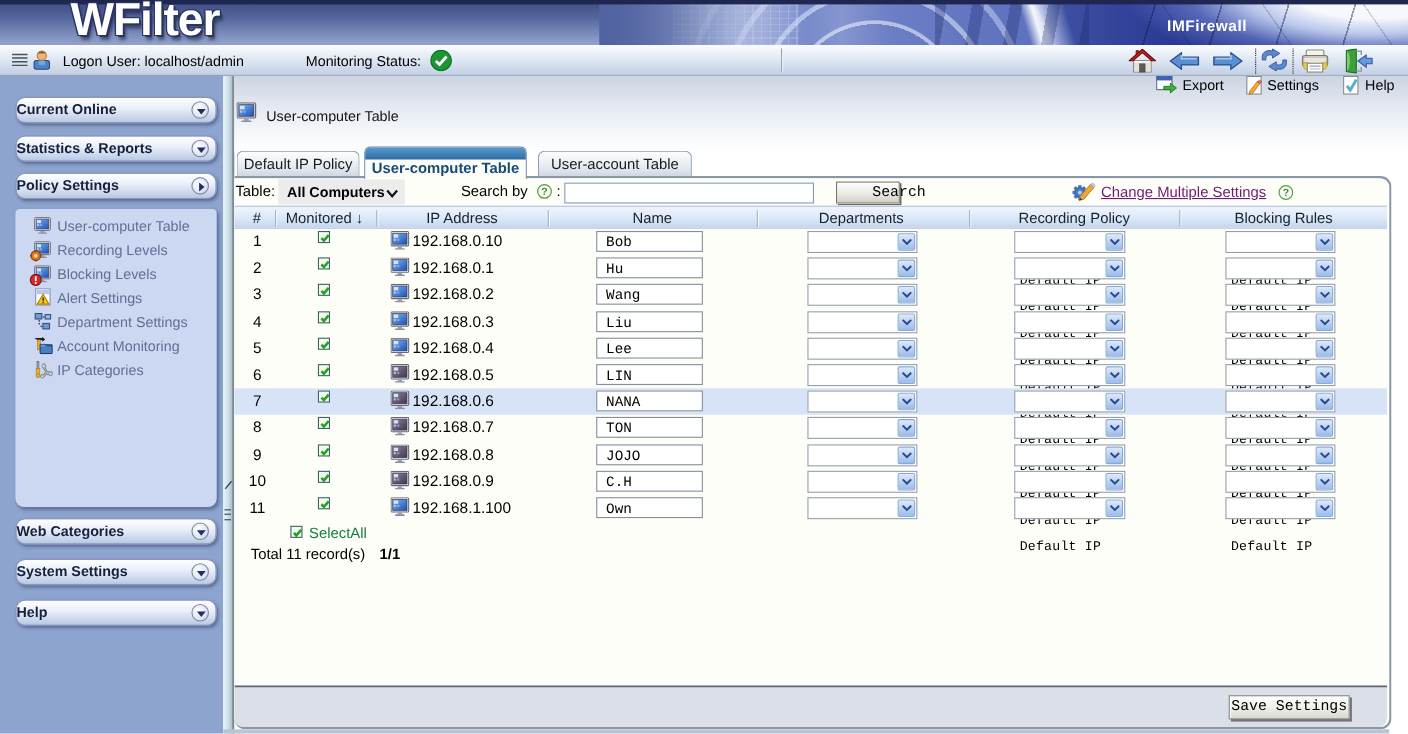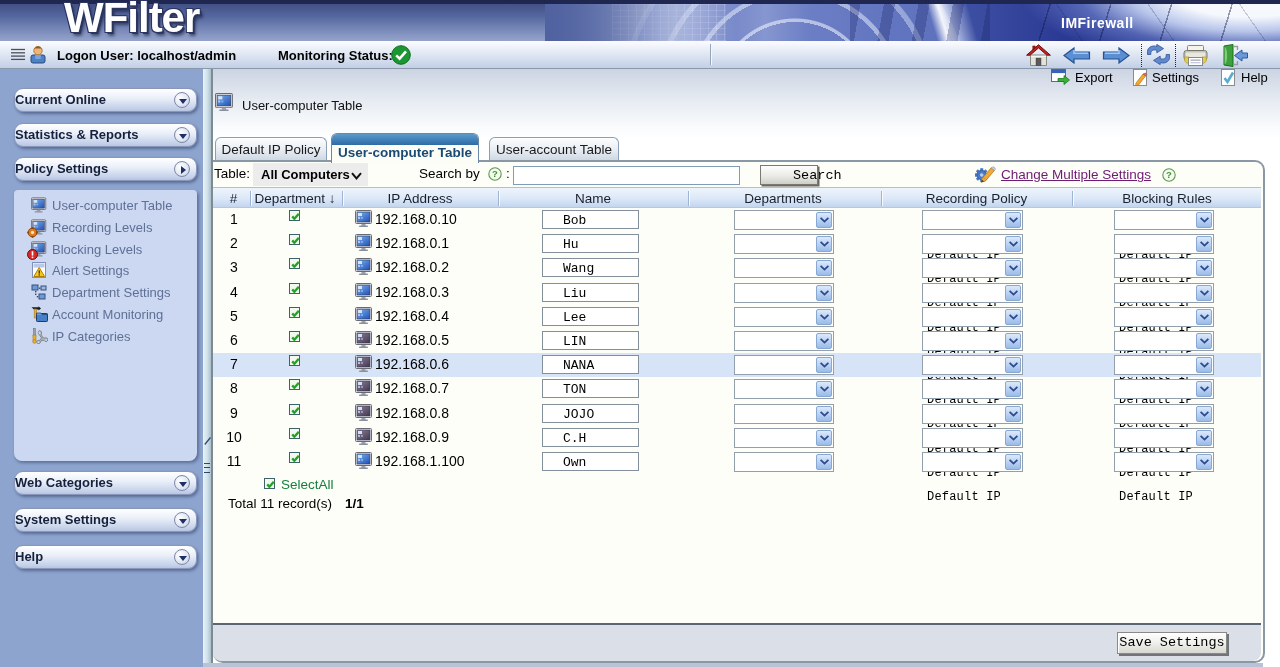--- a/index.html
+++ b/index.html
@@ -26,21 +26,21 @@
    repeating-linear-gradient(55deg, rgba(14,22,70,.2) 0 1.2px, transparent 1.2px 75px);
 }
 #domedark { left:850px; top:0; width:140px; height:41px; background:
    repeating-linear-gradient(100deg, rgba(25,35,100,.3) 0 11px, transparent 11px 34px);
 }
 #pfade { left:545px; top:0; width:150px; height:41px; background:linear-gradient(90deg, rgba(80,98,160,1), rgba(80,98,160,0)); }
 #logo { left:64px; top:-6px; font-size:42px; font-weight:bold; color:#fff; letter-spacing:-1px;
   text-shadow: 2px 2px 0 #2a3560, -1px -1px 0 #2a3560, 1px -1px 0 #2a3560, -1px 1px 0 #2a3560, 1px 1px 0 #2a3560, 3px 4px 3px rgba(20,25,50,.55); }
 #imf { left:1061px; top:15px; font-size:14px; font-weight:bold; color:#fff; letter-spacing:0.5px; }
 
-#tbar { left:0; top:41px; width:1280px; height:28px; background:linear-gradient(#fbfcfe,#e2e9f4 45%,#c2cfe6); border-bottom:1px solid #8b97ab;font-weight:bold; }
+#tbar { left:0; top:41px; width:1280px; height:28px; background:linear-gradient(#fbfcfe,#e2e9f4 45%,#c2cfe6); border-bottom:1px solid #8b97ab; }
 #tbar .txt { position:absolute; top:7px; font-size:13px; color:#000; }
 #burger { left:10px; top:7px; }
 #person { left:29px; top:4px; }
 #vsep { left:710px; top:3px; width:1px; height:21px; background:#98a4b8; box-shadow:1px 0 0 #f4f7fb; }
 .tico { position:absolute; top:3px; }
 
 #side { left:0; top:69px; width:203px; height:598px; background:#8ca4ce; }
 .sbtn { position:absolute; left:14px; width:183px; height:24px; border-radius:9px;
   background:linear-gradient(#ffffff,#e8eef8 45%,#c2cfe8 90%,#b7c5e2); border:1px solid #8996ba;
   box-shadow:1.5px 2px 3px rgba(30,40,80,.45); font-weight:bold; font-size:13px; color:#15203c; line-height:22px; padding-right:31px; }
@@ -87,21 +87,21 @@
 #thead { position:absolute; left:0; top:25px; width:1048px; height:21px; background:linear-gradient(#eef4fc,#dce8f8 55%,#c3d5ee); border-top:1px solid #aebedc; border-bottom:1px solid #b8c6de; }
 #thead .h { position:absolute; top:3px; font-size:13.5px; color:#18202e; text-align:center; }
 #thead .d { position:absolute; top:3px; width:1px; height:15px; background:#9fb4d2; box-shadow:1px 0 0 rgba(255,255,255,.8); }
 .trow { position:absolute; left:0; width:1048px; height:24.2px; }
 .trow.hi { background:#d7e3f6; }
 .trow .num { position:absolute; left:6px; width:30px; top:3px; font-size:14px; color:#000; text-align:center; }
 .trow .ico { position:absolute; left:142px; top:2px; }
 .trow .ip { position:absolute; left:162px; top:3px; font-size:14px; color:#000; }
 .cb { position:absolute; background:#f2faf0; border:1px solid #3d6368; }
 .cb svg { position:absolute; left:0; top:0; }
-.ninput { position:absolute; left:329px; top:2px; width:97px; height:19px; background:#fff; border:1px solid #848f9c; font-family:"Liberation Mono",monospace; font-size:13px; color:#000; padding:2px 0 0 20px; }
+.ninput { position:absolute; left:329px; top:2px; width:97px; height:19px; background:#fff; border:1px solid #848f9c; font-family:"Liberation Mono",monospace; font-size:13px; color:#000; padding:2px 0 0 8px; }
 .sel { position:absolute; height:20px; background:#fff; border:1px solid #93a0ac; }
 .sel .selt { position:absolute; left:4px; top:3px; font-family:"Liberation Mono",monospace; font-size:12px; letter-spacing:0.2px; color:#000; white-space:pre;margin-top:34px; }
 .sel .selbtn { position:absolute; right:1px; top:1px; width:16px; height:16px; background:linear-gradient(#dce9fb,#b8d0f2 55%,#9abbe8); border:1px solid #88a8d4; border-radius:2px; }
 .sel .selbtn svg { position:absolute; left:2.5px; top:4px; }
 #selall { position:absolute; left:51px; top:315px; width:300px; height:16px; }
 #selall .t { position:absolute; left:17px; top:0px; font-size:13.5px; color:#15803d; }
 #total { position:absolute; left:15px; top:334px; font-size:13.5px; color:#000; }
 #pageno { position:absolute; left:132px; top:334px; font-size:13.5px; font-weight:bold; color:#000; }
 
 #pfoot { position:absolute; left:0; bottom:0; width:1048px; height:38px; background:#dbdfe7; border-top:2px solid #5c6672; border-radius:0 0 8px 8px; }
@@ -353,21 +353,21 @@
           <rect x="2" y="2" width="13" height="10" fill="url(#gblue20)" stroke="#303a58" stroke-width="0.6"></rect>
           <rect x="3" y="3" width="4" height="3" fill="#dce8fa" opacity="0.95"></rect>
           <rect x="3" y="7" width="2" height="2" fill="#bcd4f4" opacity="0.8"></rect>
           <rect x="6" y="7" width="2" height="2" fill="#a8c4ee" opacity="0.6"></rect>
           <rect x="6.5" y="14" width="4" height="2" fill="#9aa0aa"></rect>
           <rect x="4" y="15.6" width="9" height="1.4" rx="0.7" fill="#8a90a0"></rect>
         </svg></span>
       <span class="t">User-computer Table</span>
     </div>
 <div class="tab" style="left:2px;top:68px;width:112px">Default IP Policy</div>
-<div class="tab" style="left:276px;top:68px;width:130px">User-account Table</div>
+<div class="tab" style="left:276px;top:68px;width:140px">User-account Table</div>
 <div id="tabact">
       <div class="cap"></div>
       <div class="t">User-computer Table</div>
     </div>
 <div id="panel" class="abs">
       <div class="in">
 <div id="frow">
 <div style="position:absolute;left:1px;top:4px;font-size:13.5px">Table:</div>
 <div id="allcomp">
             <span class="t">All Computers</span>
@@ -399,21 +399,21 @@
             <path d="M6 17.2 L7 14.7 L9 16.4 Z" fill="#403828"></path>
           </svg>
 <div id="cml">Change Multiple Settings</div>
 <div class="qm" style="left:949px;top:6px"><svg width="14" height="14" viewBox="0 0 14 14">
               <circle cx="7" cy="7" r="6.2" fill="#f4faf0" stroke="#5a9a4a" stroke-width="1.1"></circle>
               <text x="7" y="10.2" text-anchor="middle" font-size="9.5" font-weight="bold" fill="#4a8a3a" font-family="Liberation Sans">?</text>
             </svg></div>
 </div>
 <div id="thead">
 <div class="h" style="left:3px;width:35px">#</div>
-<div class="h" style="left:37px;width:90px">Department ↓</div>
+<div class="h" style="left:37px;width:90px">Monitored ↓</div>
 <div class="h" style="left:129px;width:156px">IP Address</div>
 <div class="h" style="left:285px;width:190px">Name</div>
 <div class="h" style="left:475px;width:190px">Departments</div>
 <div class="h" style="left:668px;width:191px">Recording Policy</div>
 <div class="h" style="left:859px;width:190px">Blocking Rules</div>
 <div class="d" style="left:37px"></div>
 <div class="d" style="left:129px"></div>
 <div class="d" style="left:285px"></div>
 <div class="d" style="left:475px"></div>
 <div class="d" style="left:668px"></div>

